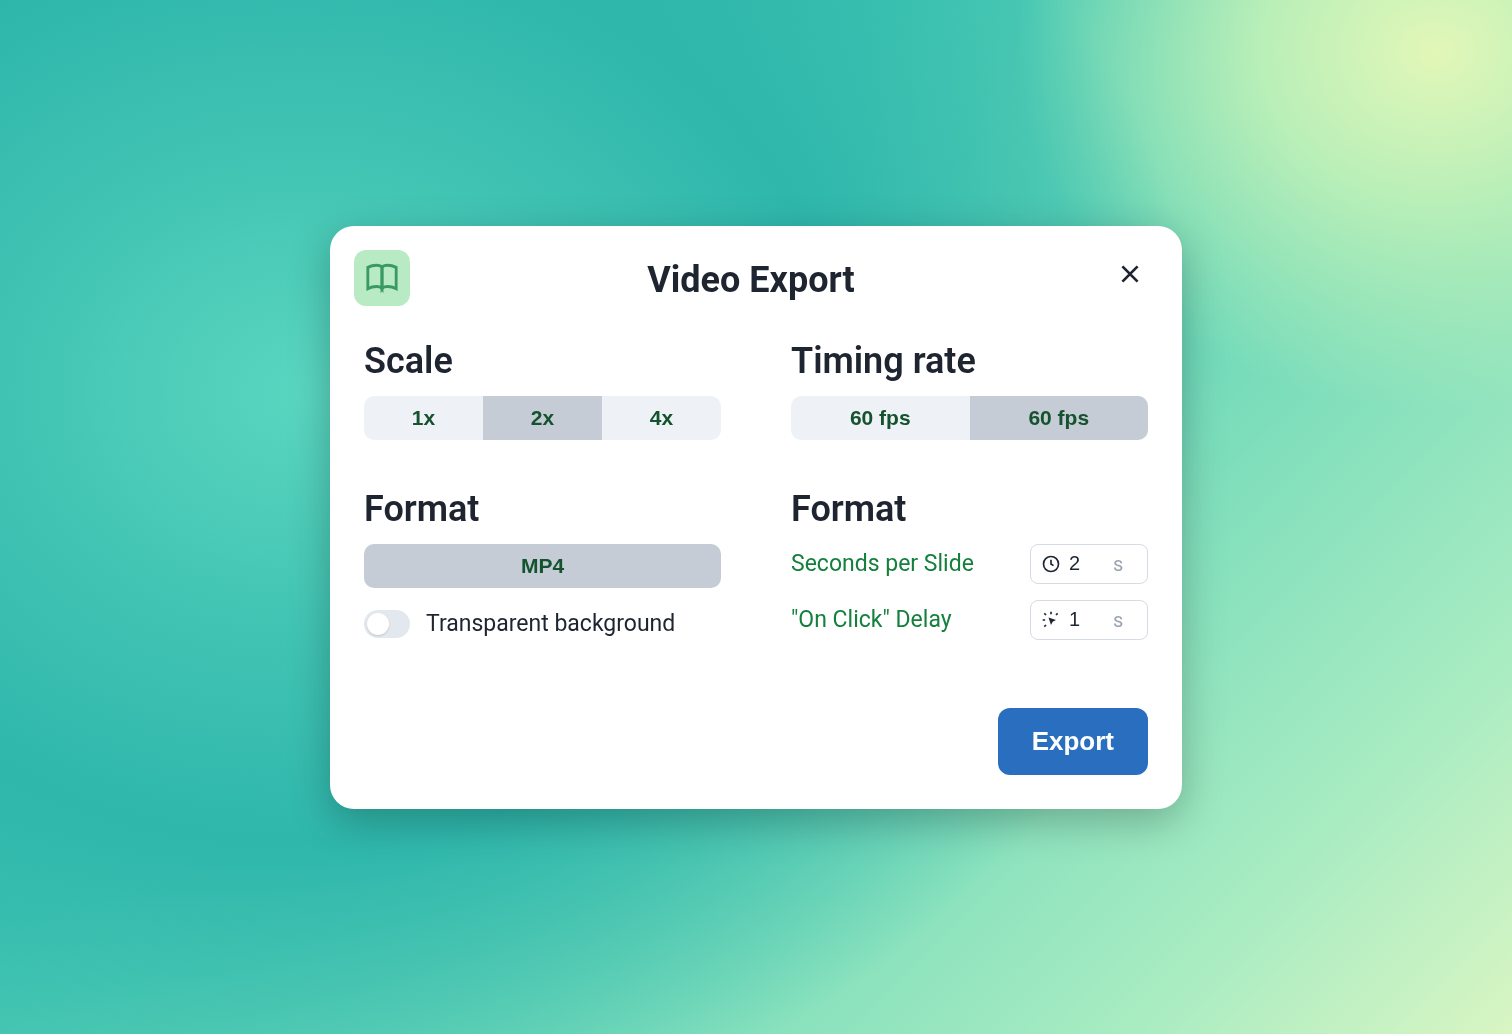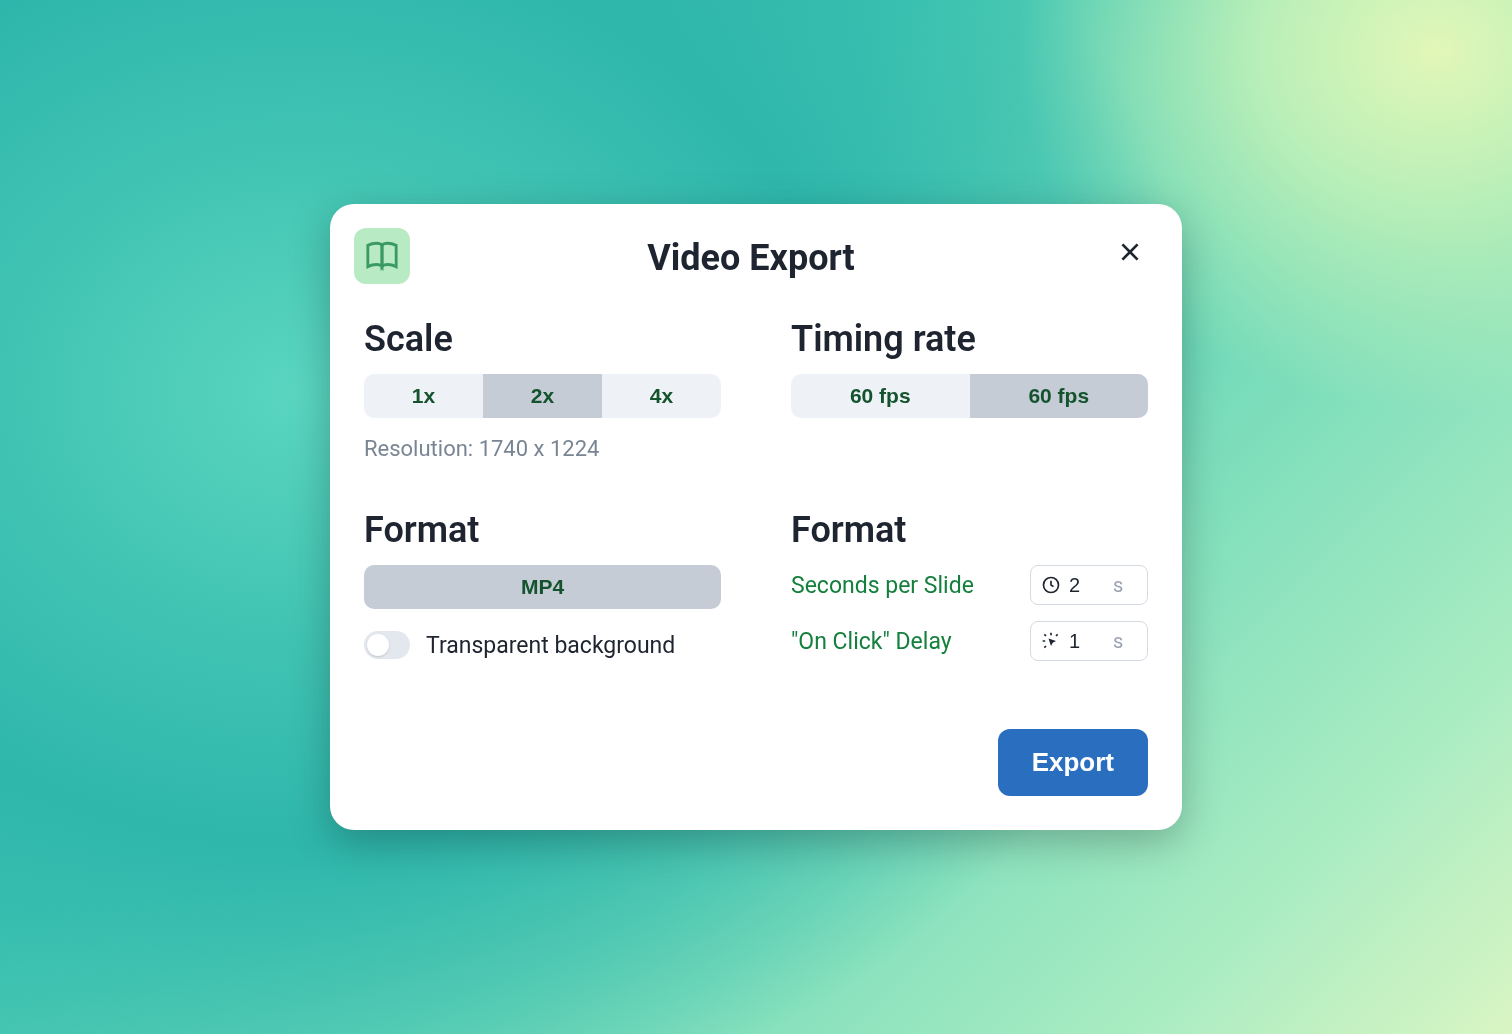--- a/index.html
+++ b/index.html
@@ -211,21 +211,20 @@
 
   <div class="content">
 
     <div>
       <div class="section-title">Scale</div>
       <div class="segmented">
         <button class="seg">1x</button>
         <button class="seg active">2x</button>
         <button class="seg">4x</button>
       </div>
-      <div class="helper">Resolution: 1740 x 1224</div>
     </div>
 
     <div>
       <div class="section-title">Timing rate</div>
       <div class="segmented">
         <button class="seg">60 fps</button>
         <button class="seg active">60 fps</button>
       </div>
     </div>
 

